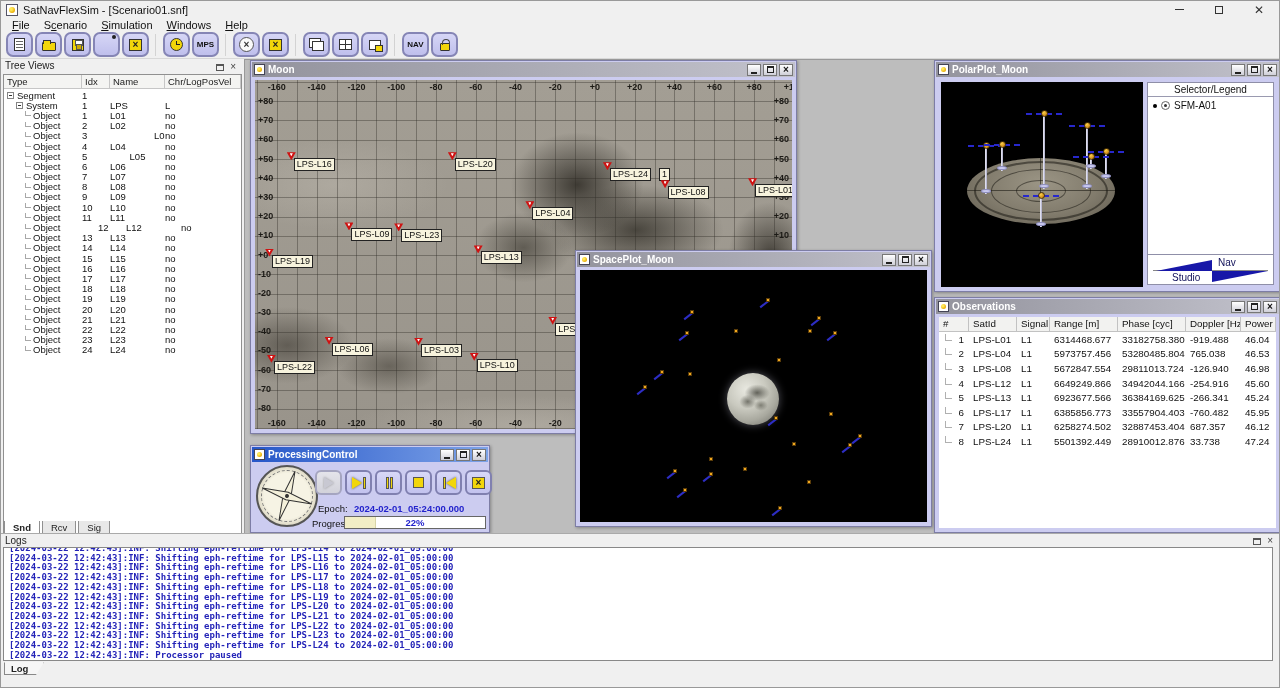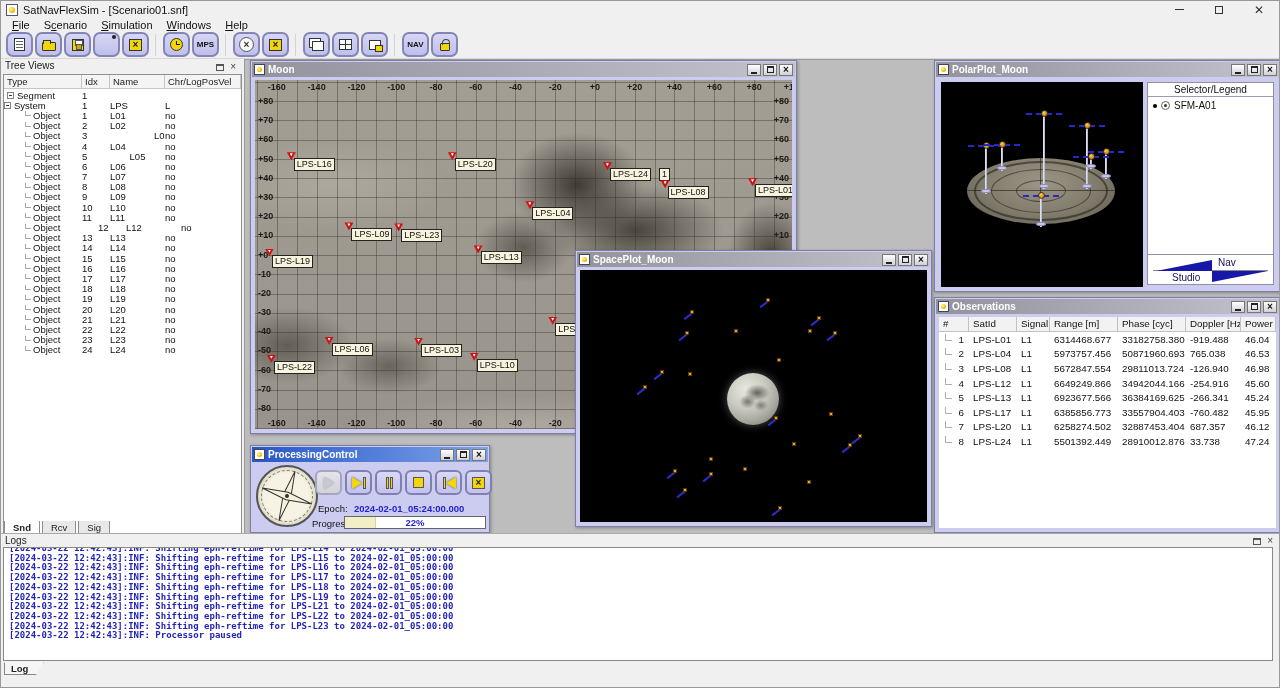--- a/index.html
+++ b/index.html
@@ -264,21 +264,21 @@
           <div class="trow">
             <div class="tc" style="width: 78px; display: flex; align-items: center; padding-left: 3px;">
               <div class="minusbox"></div>
               <span>Segment</span>
             </div>
             <div class="tc" style="width: 28px;">1</div>
             <div class="tc" style="width: 55px;"></div>
             <div class="tc" style="flex: 1 1 0%;"></div>
           </div>
           <div class="trow">
-            <div class="tc" style="width: 78px; display: flex; align-items: center; ">
+            <div class="tc" style="width: 78px; display: flex; align-items: center; padding-left: 12px;">
               <div class="minusbox"></div>
               <span>System</span>
             </div>
             <div class="tc" style="width: 28px;">1</div>
             <div class="tc" style="width: 55px;">LPS</div>
             <div class="tc" style="flex: 1 1 0%;">L</div>
           </div>
           <div class="trow">
             <div class="tc" style="width: 78px; display: flex; align-items: center; padding-left: 21px;">
               <div class="treeline"></div>
@@ -832,21 +832,21 @@
                 <div class="oc" style="width: 38px; flex: 1 1 0%;">46.04</div>
               </div>
               <div class="orow">
                 <div class="oc num" style="width: 30px;">
                   <div class="otree"></div>
                   <span class="onum">2</span>
                 </div>
                 <div class="oc" style="width: 48px;">LPS-L04</div>
                 <div class="oc" style="width: 33px;">L1</div>
                 <div class="oc" style="width: 68px;">5973757.456</div>
-                <div class="oc" style="width: 68px;">50871960.693</div>
+                <div class="oc" style="width: 68px;">53280485.804</div>
                 <div class="oc" style="width: 55px;">765.038</div>
                 <div class="oc" style="width: 38px; flex: 1 1 0%;">46.53</div>
               </div>
               <div class="orow">
                 <div class="oc num" style="width: 30px;">
                   <div class="otree"></div>
                   <span class="onum">3</span>
                 </div>
                 <div class="oc" style="width: 48px;">LPS-L08</div>
                 <div class="oc" style="width: 33px;">L1</div>
@@ -983,21 +983,23 @@
       <div class="pbtn-float"></div>
       <div class="pbtn-x">×</div>
     </div>
     <div id="logBox">
         <div class="logline" style="margin-top: -4px;">[2024-03-22 12:42:43]:INF: Shifting eph-reftime for LPS-L14 to 2024-02-01_05:00:00</div>
         <div class="logline">[2024-03-22 12:42:43]:INF: Shifting eph-reftime for LPS-L15 to 2024-02-01_05:00:00</div>
         <div class="logline">[2024-03-22 12:42:43]:INF: Shifting eph-reftime for LPS-L16 to 2024-02-01_05:00:00</div>
         <div class="logline">[2024-03-22 12:42:43]:INF: Shifting eph-reftime for LPS-L17 to 2024-02-01_05:00:00</div>
         <div class="logline">[2024-03-22 12:42:43]:INF: Shifting eph-reftime for LPS-L18 to 2024-02-01_05:00:00</div>
         <div class="logline">[2024-03-22 12:42:43]:INF: Shifting eph-reftime for LPS-L19 to 2024-02-01_05:00:00</div>
+        <div class="logline">[2024-03-22 12:42:43]:INF: Shifting eph-reftime for LPS-L20 to 2024-02-01_05:00:00</div>
         <div class="logline">[2024-03-22 12:42:43]:INF: Shifting eph-reftime for LPS-L21 to 2024-02-01_05:00:00</div>
         <div class="logline">[2024-03-22 12:42:43]:INF: Shifting eph-reftime for LPS-L22 to 2024-02-01_05:00:00</div>
         <div class="logline">[2024-03-22 12:42:43]:INF: Shifting eph-reftime for LPS-L23 to 2024-02-01_05:00:00</div>
+        <div class="logline">[2024-03-22 12:42:43]:INF: Shifting eph-reftime for LPS-L24 to 2024-02-01_05:00:00</div>
         <div class="logline">[2024-03-22 12:42:43]:INF: Processor paused</div>
       </div>
     <div id="logTab">Log</div>
   </div>
 
 </div>
 
 </body></html>

